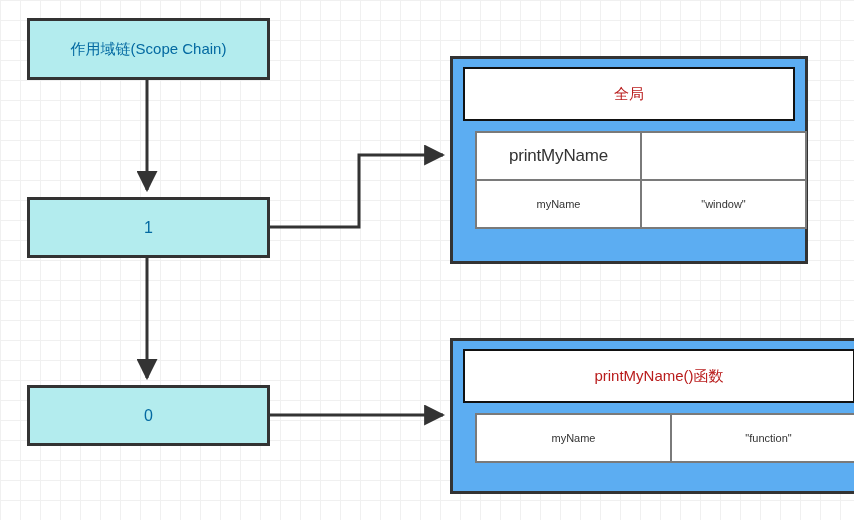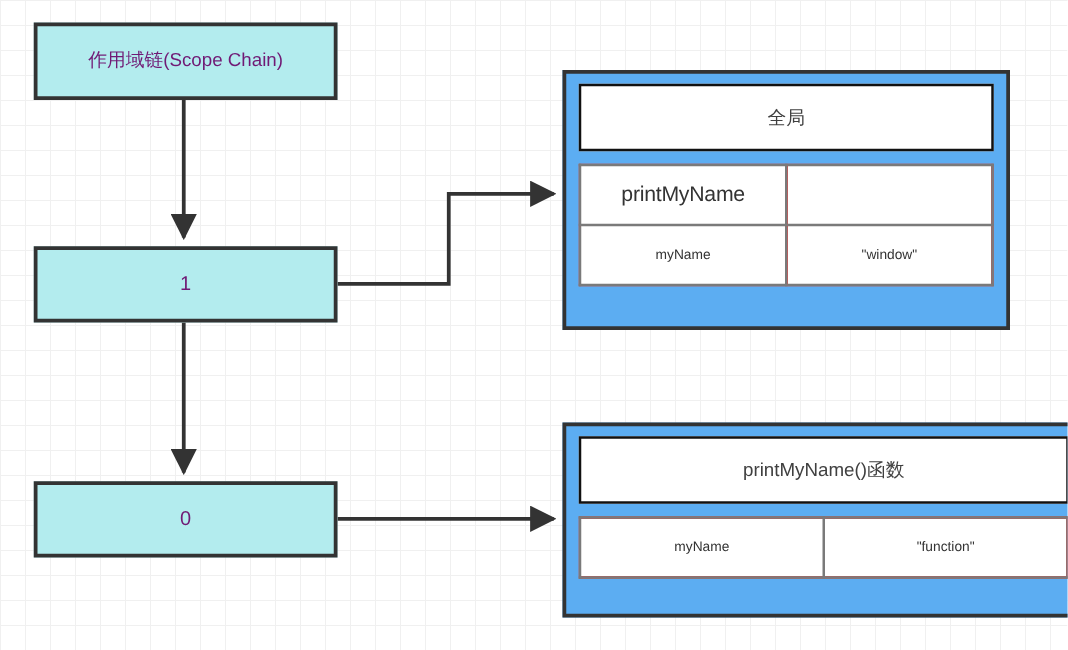--- a/index.html
+++ b/index.html
@@ -34,21 +34,21 @@
 
   
   .chain-node {
     position: absolute;
     box-sizing: border-box;
     background-color: #b3ecee;
     border: 3px solid #333333;
     display: flex;
     align-items: center;
     justify-content: center;
-    color: #701a75;
+    color: #0369a1;
     font-size: 15px;
     line-height: 1.2;
     text-align: center;
   }
   #node-scope-chain { left: 27px;  top: 18px;  width: 243px; height: 62px; }
   #node-one         { left: 27px;  top: 197px; width: 243px; height: 61px; }
   #node-zero        { left: 27px;  top: 385px; width: 243px; height: 61px; }
   #node-one .node-label, #node-zero .node-label { font-size: 16px; }
 
   
@@ -63,30 +63,31 @@
   #context-function { left: 450px; top: 338px; width: 418px; height: 156px; }
 
   .context-title {
     box-sizing: border-box;
     background-color: #ffffff;
     border: 2px solid #111111;
     height: 54px;
     display: flex;
     align-items: center;
     justify-content: center;
-    color: #404040;
+    color: #b91c1c;
     font-size: 15px;
   }
 
   .var-table {
     margin-top: 10px;
     border-collapse: collapse;
     width: 100%;
-    background-color: #ef4444;
+    background-color: #a3a3a3;
     table-layout: fixed;
+    margin-left: 12px;
   }
   .var-table td {
     border: 2px solid #7a7a7a;
     background-color: #ffffff;
     height: 46px;
     text-align: center;
     vertical-align: middle;
     color: #333333;
     font-size: 11px;
     padding: 0 4px;

